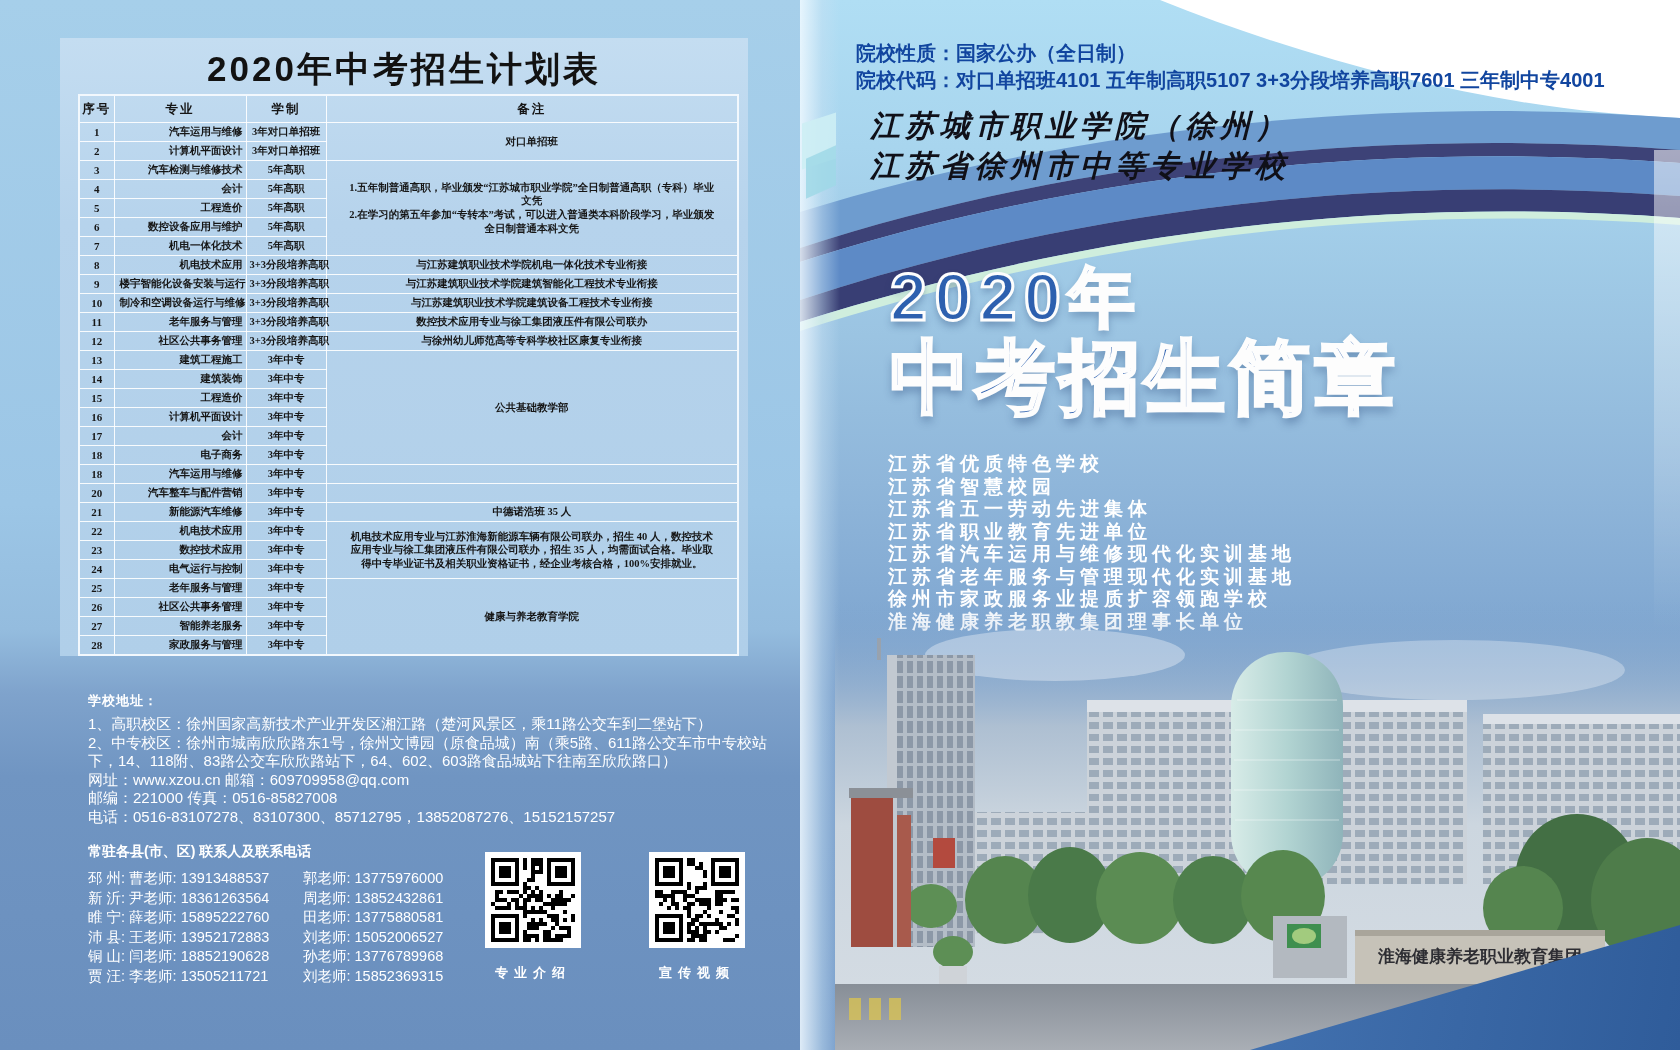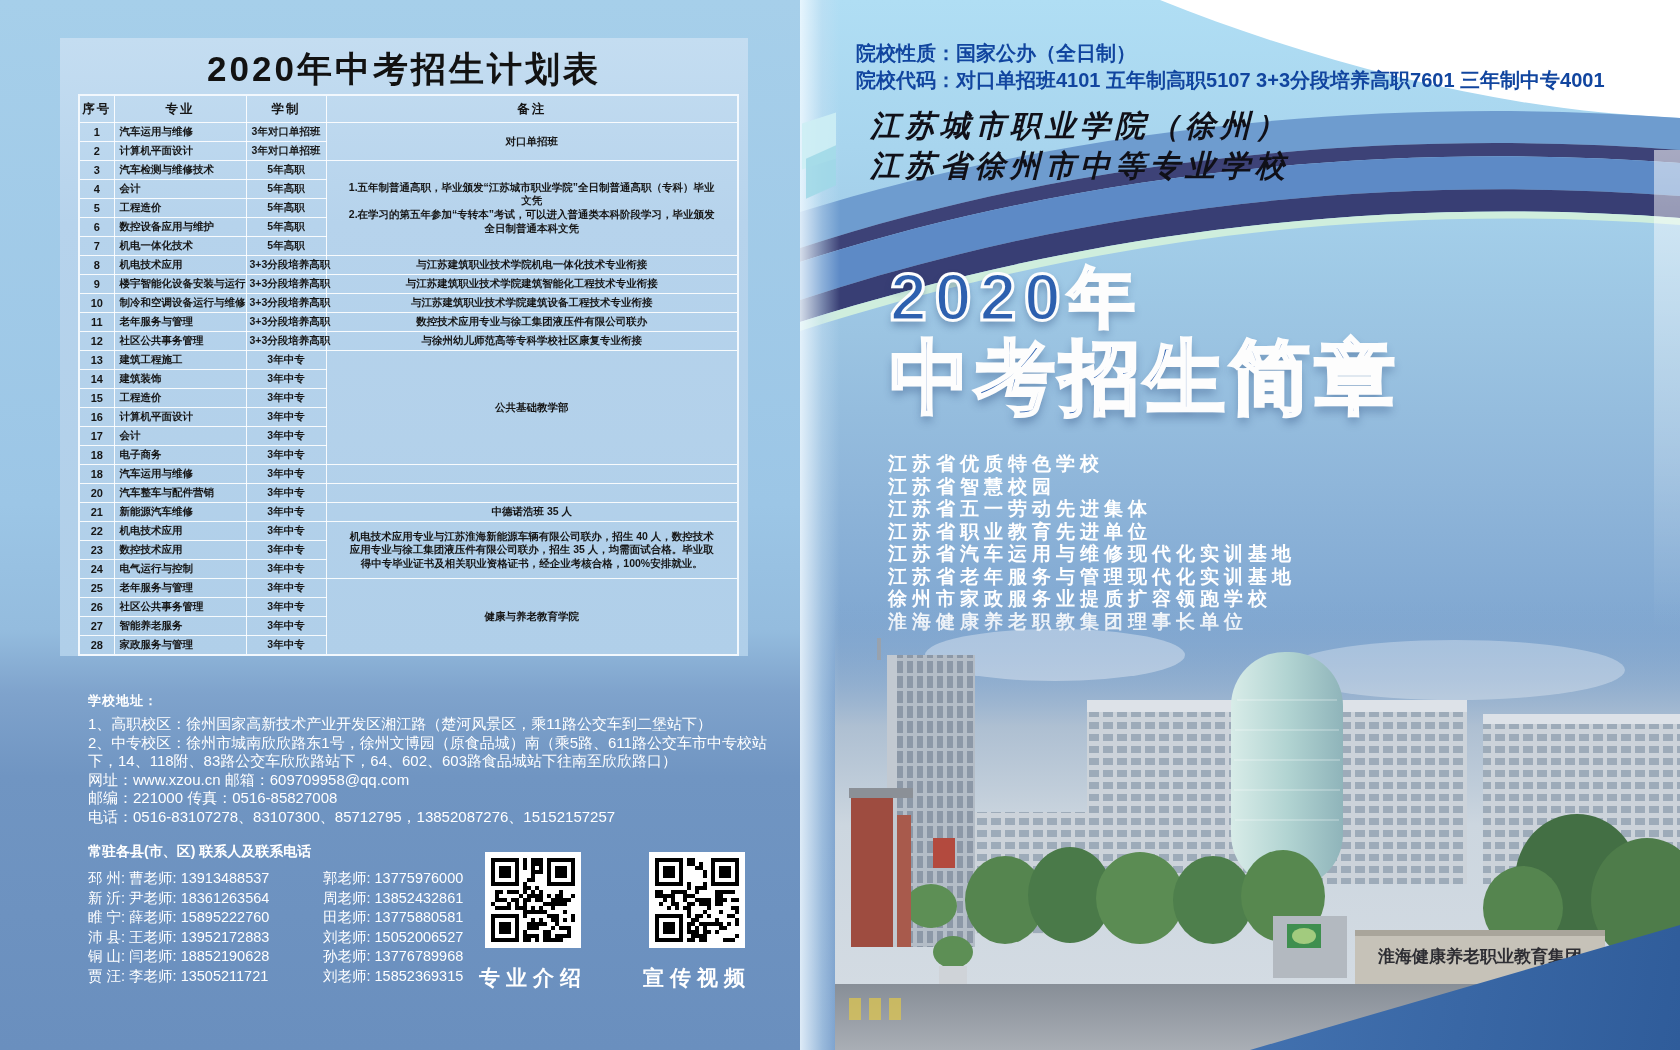--- a/index.html
+++ b/index.html
@@ -9,43 +9,43 @@
   
   .page-left{position:absolute;left:0;top:0;width:800px;height:1050px;
     background:linear-gradient(180deg,#a6cfea 0%,#9cc6e6 48%,#94bcde 60%,#7fa3cc 66%,#7095c2 74%,#6a8fbe 100%);}
   .table-panel{position:absolute;left:60px;top:38px;width:688px;height:618px;
     background:linear-gradient(180deg,#c4ddf1 0%,#b6d3ec 30%,#b0cfe9 100%);}
   .plan-title{position:absolute;left:60px;top:46px;width:688px;text-align:center;
     font-family:"Liberation Sans",sans-serif;font-weight:bold;font-size:35px;
     letter-spacing:3px;color:#121212;}
   table.plan-table{position:absolute;left:78px;top:94px;border-collapse:collapse;
     table-layout:fixed;width:659px;border:2px solid #f2f8fd;
-    font-family:Liberation Sans, sans-serif;font-weight:bold;color:#161616;}
+    font-family:Liberation Serif, serif;font-weight:bold;color:#161616;}
   .plan-table th{height:26px;font-size:12.5px;letter-spacing:2px;border:1px solid rgba(255,255,255,.9);padding:0;}
   .plan-table td{height:18px;font-size:11px;border:1px solid rgba(255,255,255,.9);
     padding:0 3px;line-height:1.12;}
   .plan-table td.col-n{text-align:center;}
-  .plan-table td.col-major{text-align:left;font-size:10.5px;white-space:nowrap;padding-left:5px;}
+  .plan-table td.col-major{text-align:right;font-size:10.5px;white-space:nowrap;padding-left:5px;}
   .plan-table td.col-years{text-align:center;font-size:10.5px;white-space:nowrap;}
   .plan-table td.col-remark{font-size:10.5px;white-space:pre-line;line-height:1.3;}
   .plan-table td.col-remark.center{text-align:center;}
   .plan-table td.col-remark.left{text-align:center;padding:0 20px;}
 
   .address-block{position:absolute;left:88px;top:692px;width:692px;color:#fff;}
   .address-heading{font-size:13px;font-weight:bold;letter-spacing:1px;margin-bottom:5px;}
   .address-line{font-size:15px;line-height:18.5px;}
 
   .contacts-block{position:absolute;left:88px;top:843px;width:400px;color:#fff;}
   .contacts-heading{font-size:14px;font-weight:bold;margin-bottom:8px;}
-  .contact-row{display:grid;grid-template-columns:215px 1fr;font-size:14.5px;line-height:19.5px;gap:20px;}
+  .contact-row{display:grid;grid-template-columns:215px 1fr;font-size:14.5px;line-height:19.5px;}
 
   .qr-wrap{position:absolute;top:852px;width:110px;display:flex;flex-direction:column;align-items:center;}
   .qr-wrap.qr1{left:478px;} .qr-wrap.qr2{left:642px;}
   .qr-box{width:96px;height:96px;background:#fff;}
-  .qr-label{margin-top:16px;color:#fff;font-size:21px;font-weight:bold;letter-spacing:6px;white-space:nowrap;}
+  .qr-label{margin-top:16px;color:#fff;font-size:13px;font-weight:bold;letter-spacing:6px;white-space:nowrap;}
 
   
   .page-right{position:absolute;left:800px;top:0;width:880px;height:1050px;overflow:hidden;
     background:linear-gradient(180deg,#b0def4 0%,#a8d5ee 14%,#9bc4e2 32%,#8fb6da 46%,#82a9d2 58%,#7aa0cc 66%,#759bc9 100%);}
   .spine-strip{position:absolute;left:0;top:0;width:40px;height:1050px;
     background:linear-gradient(90deg,rgba(240,249,255,.85),rgba(200,225,243,.45) 55%,rgba(200,225,243,0));}
   .accent-a{position:absolute;left:2px;top:118px;width:34px;height:46px;background:#cdeef4;
     transform:skewY(-18deg);opacity:.9;}
   .accent-b{position:absolute;left:6px;top:152px;width:30px;height:40px;background:#9fd8e6;
     transform:skewY(-24deg);opacity:.85;}

